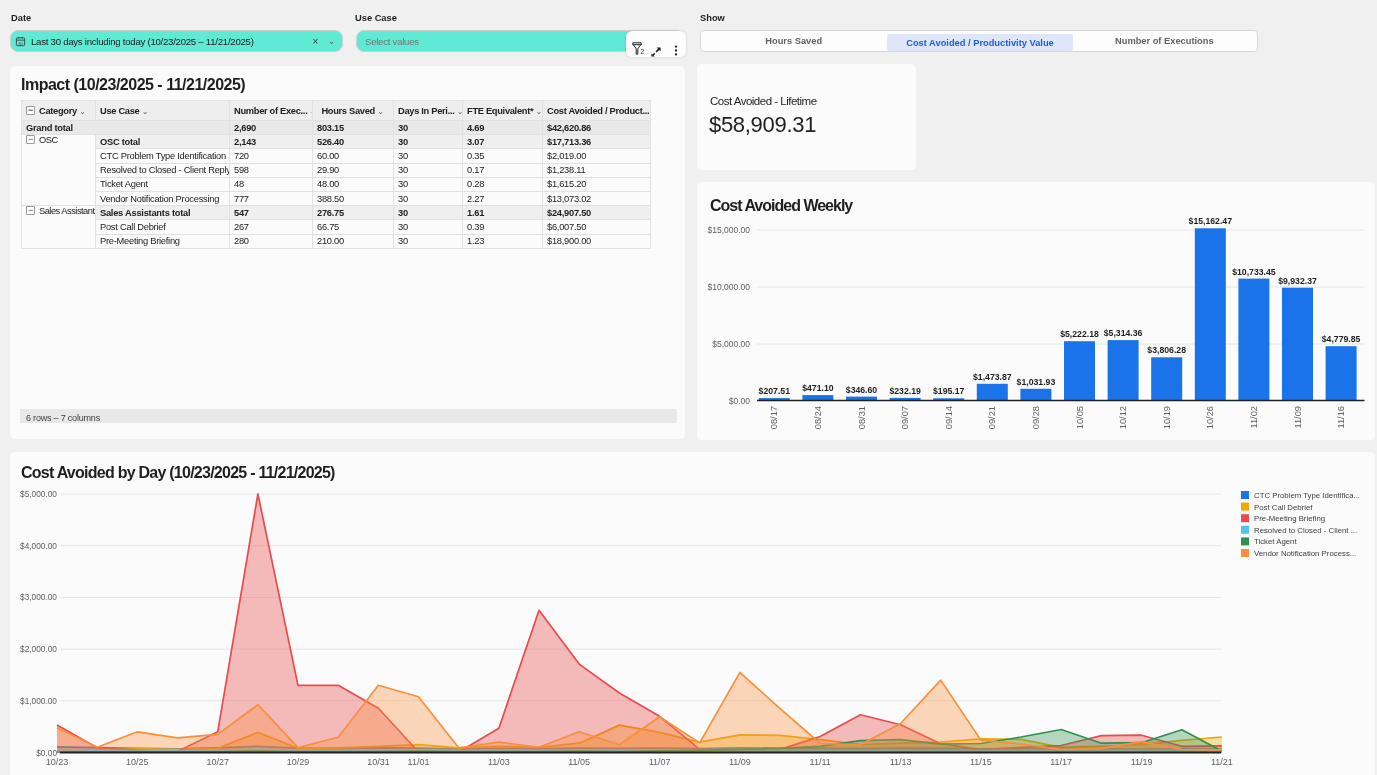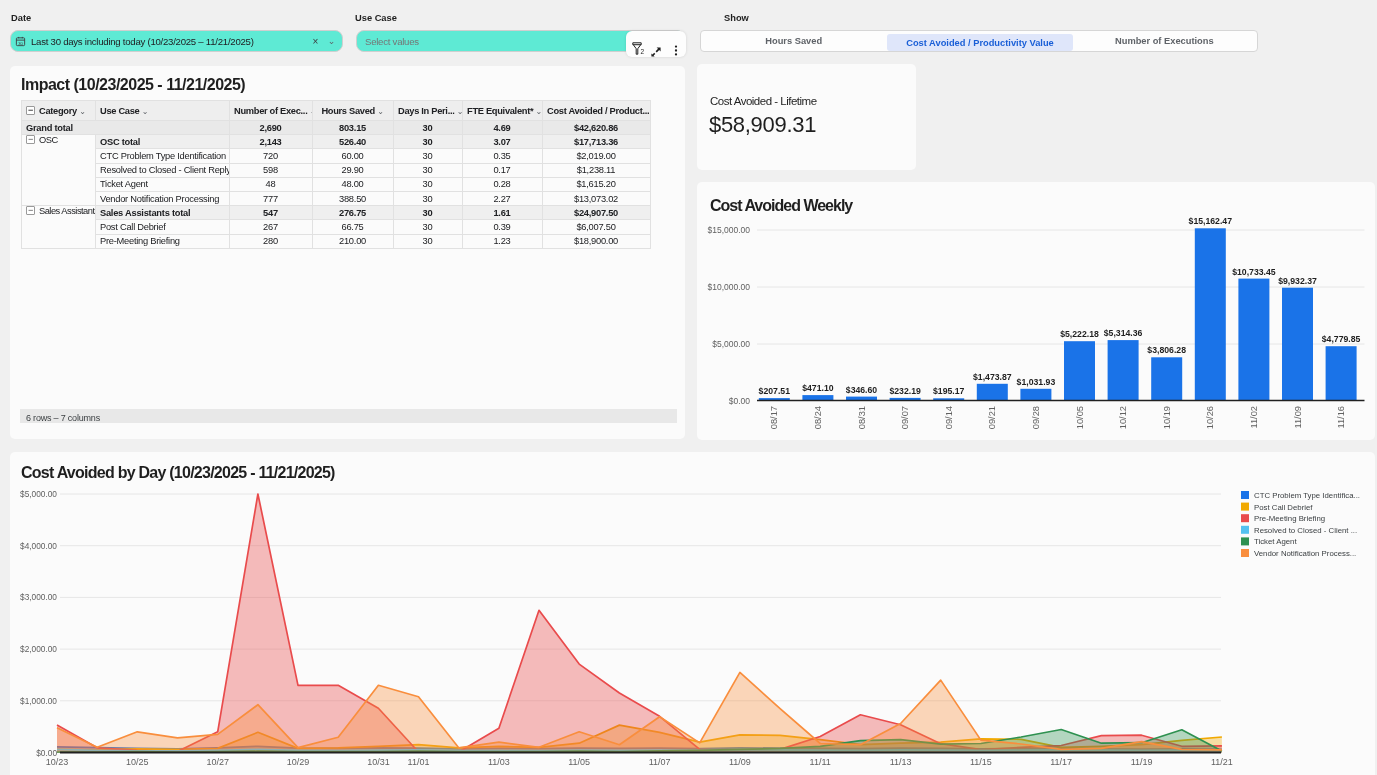--- a/index.html
+++ b/index.html
@@ -4,36 +4,36 @@
 html,body{width:1377px;height:775px;overflow:hidden;background:#f0f0f0;font-family:"Liberation Sans",sans-serif;color:#202124}
 .abs{position:absolute}
 .lab{font-size:9.3px;font-weight:bold;color:#1f1f1f}
 .card{position:absolute;background:#fbfbfb;border-radius:5px}
 .inp{position:absolute;background:#5eead4;border:1px solid #cfcfcf;border-radius:8px;height:22px;display:flex;align-items:center;font-size:9.6px;letter-spacing:-0.25px}
 .ctitle{font-size:16px;font-weight:bold;color:#1f1f1f;letter-spacing:-0.5px}
 table.imp{border-collapse:collapse;table-layout:fixed;width:629px;font-size:9.3px;letter-spacing:-0.25px;color:#202124;background:#fbfbfb}
 table.imp th,table.imp td{border:1px solid #e1e1e1;padding:0 5px 0 4px;height:14.2px;overflow:hidden;white-space:nowrap;font-weight:normal}
 table.imp .l{text-align:left}
 table.imp .c{text-align:center}
-table.imp .r{text-align:center}
+table.imp .r{text-align:left}
 table.imp .hd th{background:#eeeeee;font-weight:bold;height:20px;font-size:9.3px;letter-spacing:-0.3px}
 table.imp tr.grand td{background:#e9e9e9}
 table.imp tr.total td{background:#efefef}
 table.imp td.cat{vertical-align:top;background:#fbfbfb !important;letter-spacing:-0.5px}
 table.imp .b{font-weight:bold}
 .mbox{display:inline-block;width:9px;height:9px;line-height:7px;font-size:9px;text-align:center;border:1px solid #9a9a9a;border-radius:1px;margin-right:4px;vertical-align:1px;color:#444;background:#fff}
 .car{color:#5f6368;font-size:8px;font-weight:normal}
 .seg{position:absolute;left:700px;top:30px;width:558px;height:22px;background:#fdfdfd;border:1px solid #d6d6d6;border-radius:4px;display:flex;align-items:center;font-size:9.3px;font-weight:bold;color:#5f6368}
 .seg .opt{flex:1;text-align:center}
 .chip{position:absolute;left:186px;top:3px;width:186px;height:17px;background:#dfe6fa;border-radius:3px;color:#1a5fd7;display:flex;align-items:center;justify-content:center}
 </style></head>
 <body>
 <div class="abs lab" style="left:11px;top:13px">Date</div>
 <div class="abs lab" style="left:355px;top:13px">Use Case</div>
-<div class="abs lab" style="left:724px;top:13px">Show</div>
+<div class="abs lab" style="left:700px;top:13px">Show</div>
 <div class="inp" style="left:10px;top:30px;width:333px">
     <span style="margin-left:4px;display:flex">
       <svg width="11" height="11" viewBox="0 0 24 24" fill="none" stroke="#3c4043" stroke-width="2">
         <rect x="3" y="4" width="18" height="17" rx="2"></rect>
         <line x1="3" y1="9" x2="21" y2="9"></line>
         <line x1="8" y1="2" x2="8" y2="5"></line>
         <line x1="16" y1="2" x2="16" y2="5"></line>
         <text x="12" y="19" text-anchor="middle" font-size="9" fill="#3c4043" stroke="none" font-family="Liberation Sans">30</text>
       </svg>
     </span>

